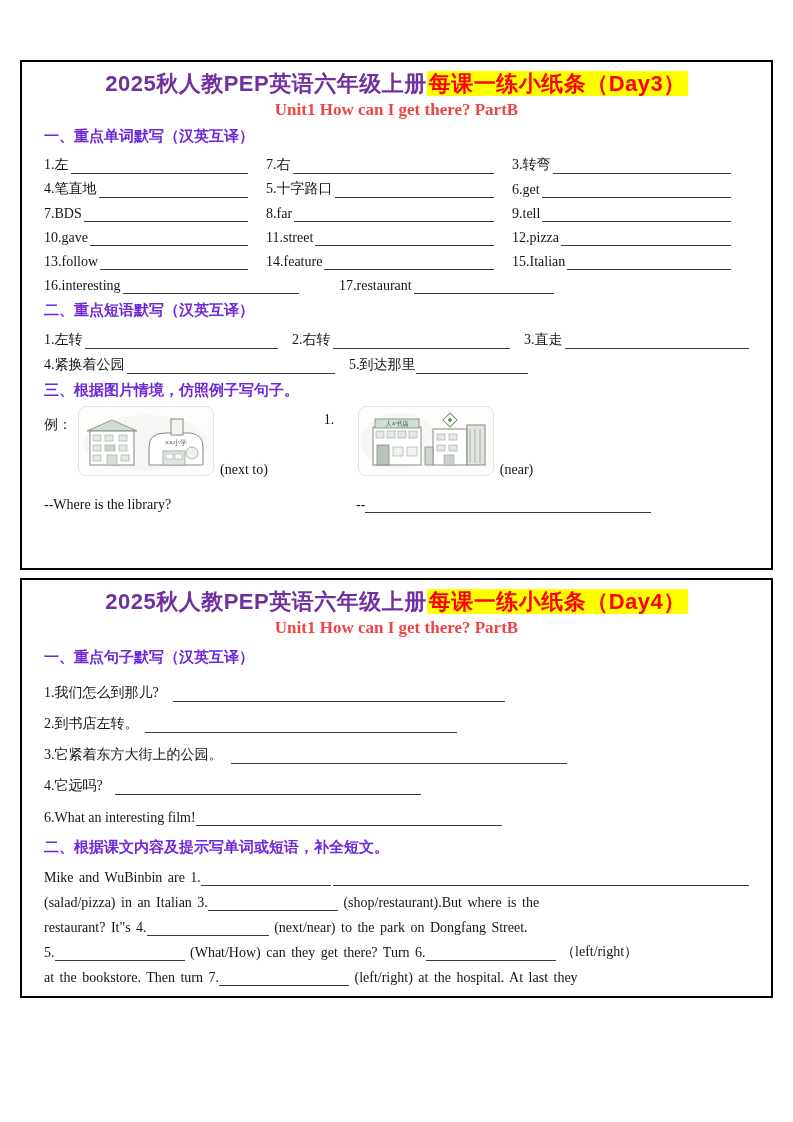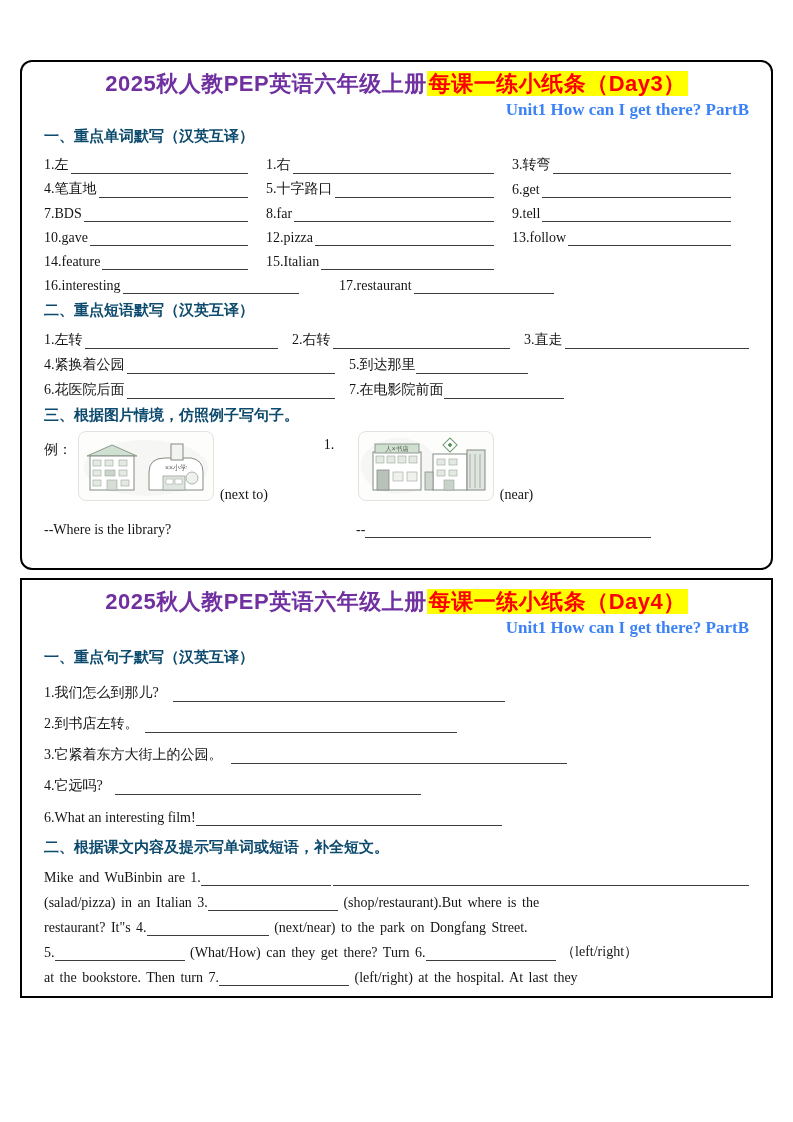--- a/index.html
+++ b/index.html
@@ -11,48 +11,48 @@
   }
   .page { padding:60px 20px 0 20px; box-sizing:border-box; }
   .sheet {
     border:2px solid #000;
     box-sizing:border-box;
     width:753px;
     padding:6px 22px 10px 22px;
     overflow:hidden;
     background:#fff;
   }
-  .sheet.day3 { height:510px; margin-bottom:8px;border-radius:12px; }
+  .sheet.day3 { height:510px; margin-bottom:8px; }
   .sheet.day4 { height:420px; }
 
   .title {
     text-align:center;
     font-family:"Liberation Sans","DejaVu Sans",sans-serif;
     font-weight:bold;
     font-size:22px;
     line-height:28px;
     margin:2px 0 0 0;
     letter-spacing:0.5px;
     white-space:nowrap;
   }
   .title-main { color:#7030A0; }
   .title-hl { color:#FF0000; background:#FFFF00; padding:0 2px; }
   .subtitle {
-    text-align:right;
-    color:#3b82f6;
+    text-align:center;
+    color:#ef4444;
     font-weight:bold;
     font-size:17px;
     line-height:21px;
     margin:1px 0 4px 0;
   }
   .sec {
     font-family:"Liberation Sans","DejaVu Sans",sans-serif;
     font-weight:bold;
     font-size:15px;
-    color:#0c4a6e;
+    color:#6d28d9;
     margin:7px 0 4px 0;
   }
   .blank {               
     flex:1 1 auto;
     border-bottom:1px solid #3c3c3c;
     height:13px;
     margin-left:2px;
   }
   .bw {                  
     display:inline-block;
@@ -111,21 +111,21 @@
     <h1 class="title" data-name="sheet-title"><span class="title-main" data-name="title-main">2025秋人教PEP英语六年级上册</span><span class="title-hl" data-name="title-highlight">每课一练小纸条（Day3）</span></h1>
     <h2 class="subtitle" data-name="sheet-subtitle">Unit1 How can I get there? PartB</h2>
 
     <h3 class="sec" data-name="section-heading">一、重点单词默写（汉英互译）</h3>
     <div class="grid3" data-name="word-grid">
       <div class="witem" data-name="word-item">
           <span data-name="word-label">1.左</span>
           <span class="blank" data-name="answer-blank"></span>
         </div>
       <div class="witem" data-name="word-item">
-          <span data-name="word-label">1.右</span>
+          <span data-name="word-label">7.右</span>
           <span class="blank" data-name="answer-blank"></span>
         </div>
       <div class="witem" data-name="word-item">
           <span data-name="word-label">3.转弯</span>
           <span class="blank" data-name="answer-blank"></span>
         </div>
       <div class="witem" data-name="word-item">
           <span data-name="word-label">4.笔直地</span>
           <span class="blank" data-name="answer-blank"></span>
         </div>
@@ -144,20 +144,24 @@
       <div class="witem" data-name="word-item">
           <span data-name="word-label">8.far</span>
           <span class="blank" data-name="answer-blank"></span>
         </div>
       <div class="witem" data-name="word-item">
           <span data-name="word-label">9.tell</span>
           <span class="blank" data-name="answer-blank"></span>
         </div>
       <div class="witem" data-name="word-item">
           <span data-name="word-label">10.gave</span>
+          <span class="blank" data-name="answer-blank"></span>
+        </div>
+      <div class="witem" data-name="word-item">
+          <span data-name="word-label">11.street</span>
           <span class="blank" data-name="answer-blank"></span>
         </div>
       <div class="witem" data-name="word-item">
           <span data-name="word-label">12.pizza</span>
           <span class="blank" data-name="answer-blank"></span>
         </div>
       <div class="witem" data-name="word-item">
           <span data-name="word-label">13.follow</span>
           <span class="blank" data-name="answer-blank"></span>
         </div>
@@ -197,30 +201,20 @@
         </div>
     </div>
     <div class="grid2" data-name="phrase-row">
       <div class="pitem pad" data-name="phrase-item">
           <span data-name="phrase-label">4.紧换着公园</span>
           <span class="blank" data-name="answer-blank"></span>
         </div>
       <div class="pitem" data-name="phrase-item">
           <span data-name="phrase-label">5.到达那里</span>
           <span class="bw" style="width:112px" data-name="answer-blank"></span>
-        </div>
-    </div>
-    <div class="grid2" data-name="phrase-row">
-      <div class="pitem pad" data-name="phrase-item">
-          <span data-name="phrase-label">6.花医院后面</span>
-          <span class="blank" data-name="answer-blank"></span>
-        </div>
-      <div class="pitem" data-name="phrase-item">
-          <span data-name="phrase-label">7.在电影院前面</span>
-          <span class="bw" style="width:120px" data-name="answer-blank"></span>
         </div>
     </div>
 
     <h3 class="sec" data-name="section-heading">三、根据图片情境，仿照例子写句子。</h3>
     <div class="ex-row" data-name="example-row">
       <span class="ex-label" data-name="example-label">例：</span>
       <div class="card" data-name="library-school-image">
         <svg width="134" height="68" viewBox="0 0 134 68" data-name="library-school-illustration">
           <ellipse cx="67" cy="36" rx="62" ry="28" fill="#f6f7f4"></ellipse>
 

